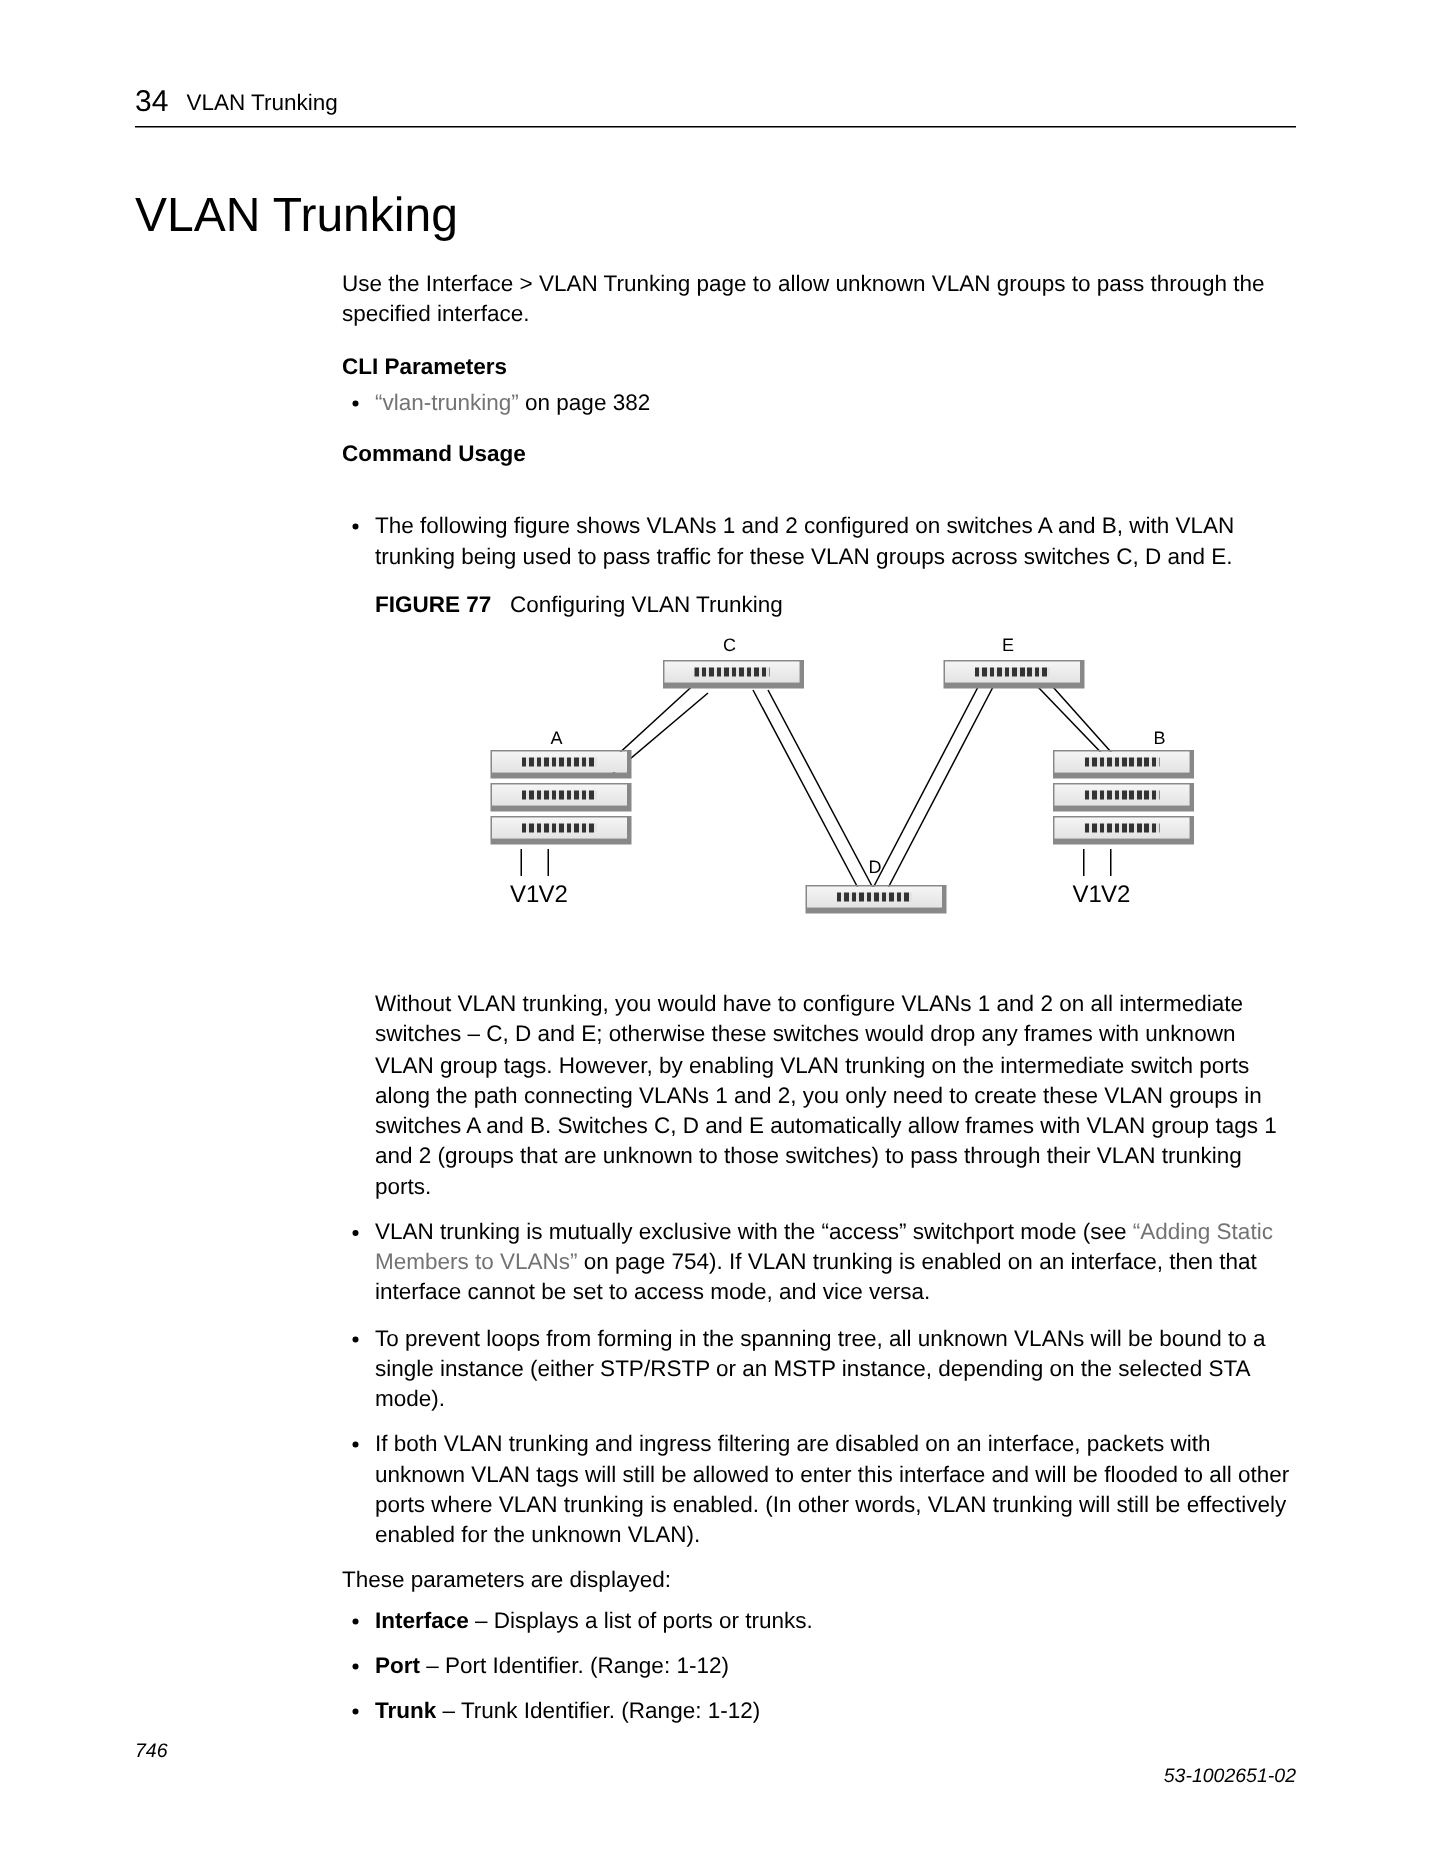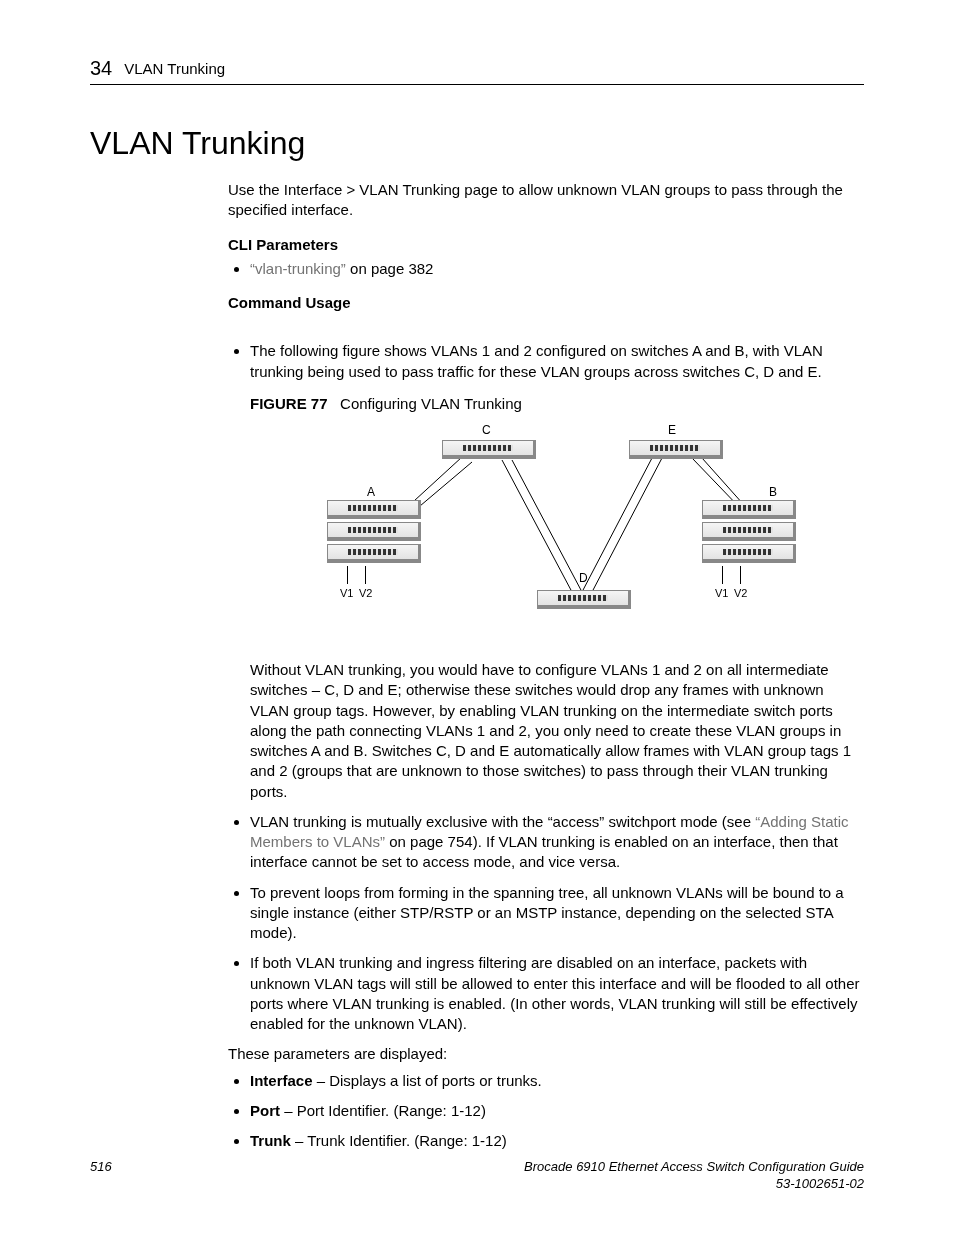--- a/index.html
+++ b/index.html
@@ -99,21 +99,21 @@
     position:absolute;
     left:20px; right:20px; top:4px; height:6px;
     background: repeating-linear-gradient(90deg,#333 0 3px,#e3e3e3 3px 5px);
   }
   .stack3 .switch:nth-child(1){ top:0; }
   .stack3 .switch:nth-child(2){ top:22px; }
   .stack3 .switch:nth-child(3){ top:44px; }
   .stack3 { position:absolute; width:94px; height:64px; }
 
   .lbl { position:absolute; font-size:12px; }
-  .vlbl { position:absolute; font-size:11px; }
+  .vlbl { position:absolute; font-size:16px; }
   .vport {
     position:absolute; width:1px; height:18px; background:#000;
   }
 
   svg.wires {
     position:absolute; inset:0; width:100%; height:100%;
     pointer-events:none;
   }
 </style>
 </head>
@@ -210,20 +210,20 @@
     <p class="para" style="margin-bottom:6px;">These parameters are displayed:</p>
     <ul class="bullets">
       <li><b>Interface</b><span> – Displays a list of ports or trunks.</span></li>
       <li><b>Port</b><span> – Port Identifier. (Range: 1-12)</span></li>
       <li><b>Trunk</b><span> – Trunk Identifier. (Range: 1-12)</span></li>
     </ul>
 
   </div>
 
   <div class="footer">
-    <span class="page-num">516</span>
+    <span class="page-num">746</span>
     <span class="doc">
-      <span>Brocade 6910 Ethernet Access Switch Configuration Guide</span><br>
+      <br>
       <span>53-1002651-02</span>
     </span>
   </div>
 
 </div>
 
 </body></html>

